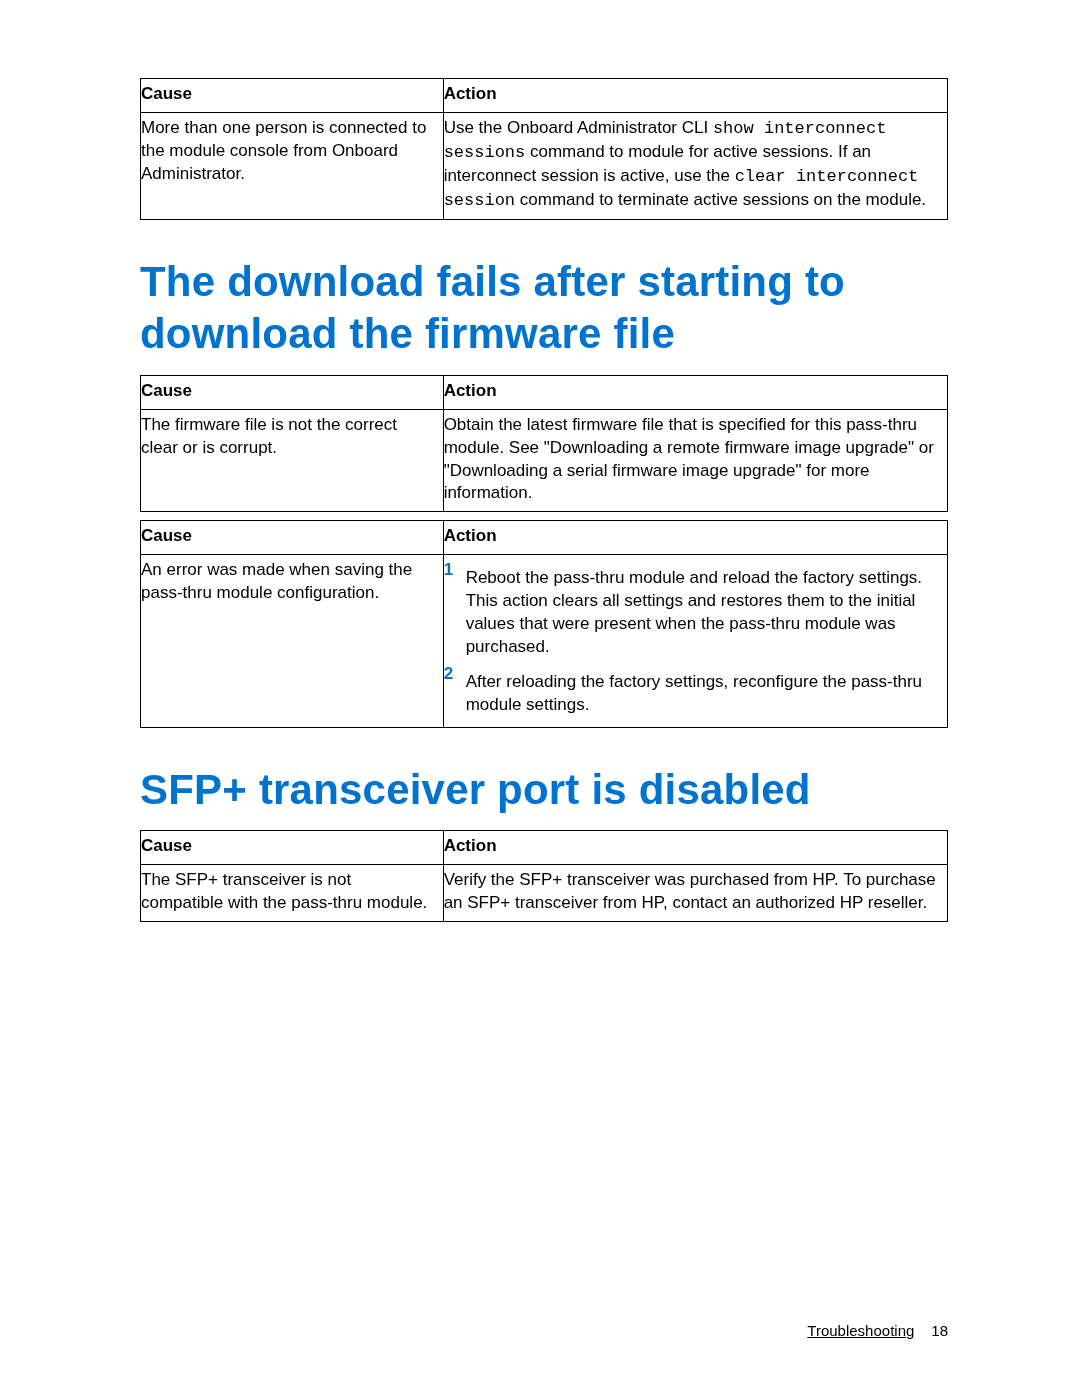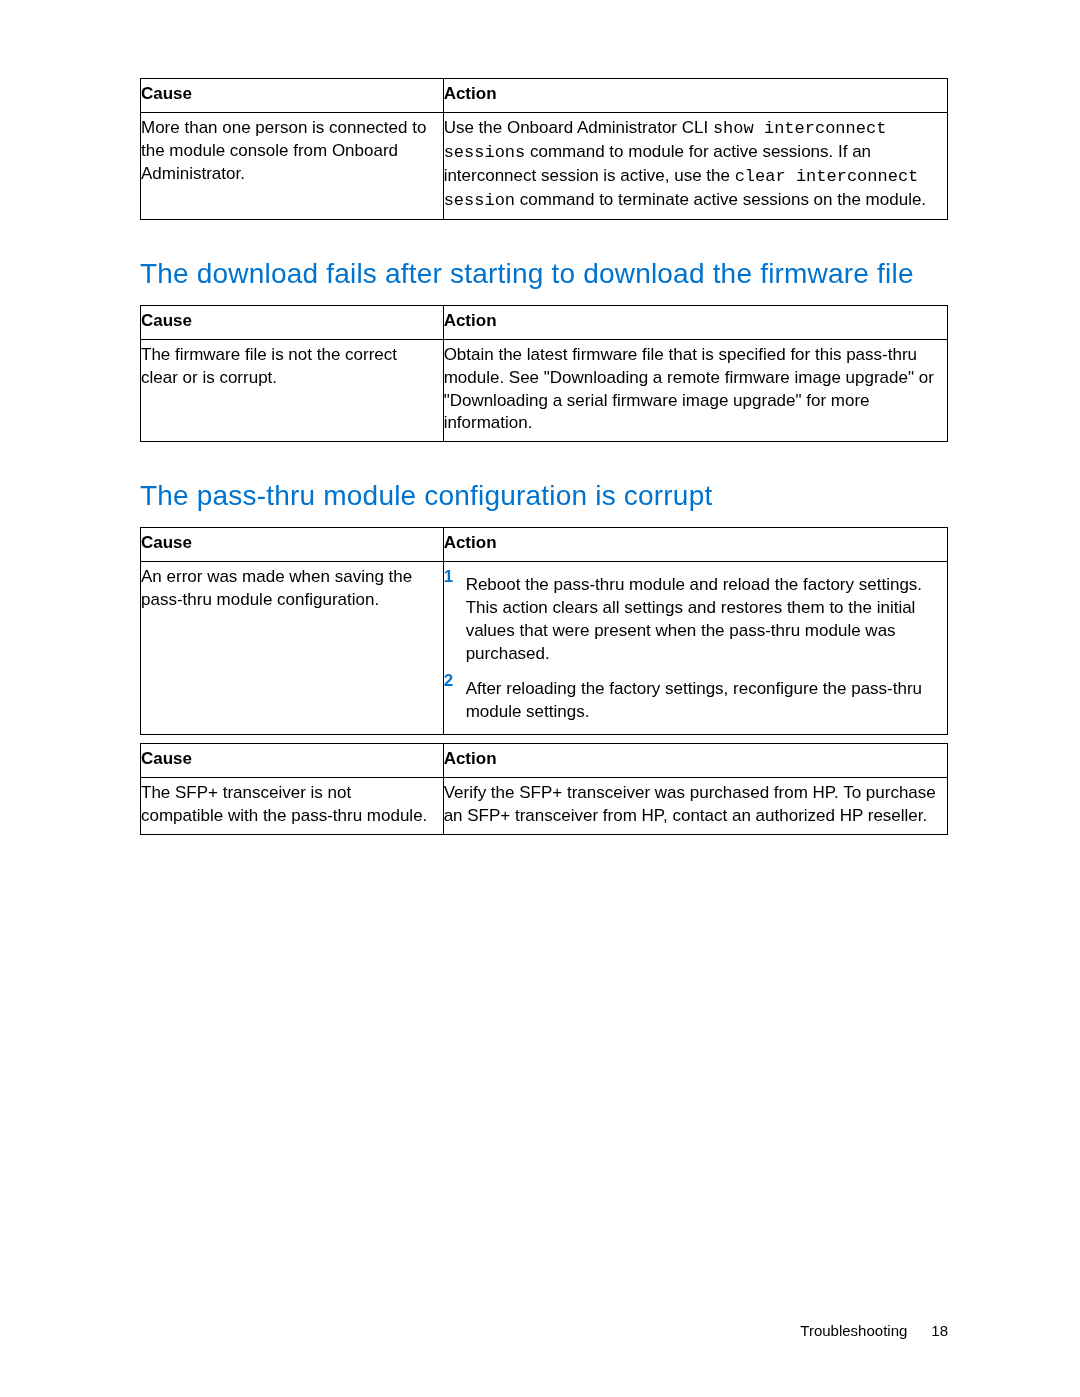--- a/index.html
+++ b/index.html
@@ -27,23 +27,23 @@
     line-height: 1.35;
     padding: 4px 8px 6px 0;
   }
   th {
     font-weight: bold;
   }
   .col-cause { width: 37.5%; }
   .col-action { width: 62.5%; }
   h2.section {
     font-family: Arial, Helvetica, sans-serif;
-    font-weight: 400;
+    font-weight: 700;
     color: #0073cf;
-    font-size: 28px;
+    font-size: 42px;
     line-height: 1.25;
     margin-top: 36px;
     margin-bottom: 14px;
     letter-spacing: 0.2px;
   }
   code, .mono {
     font-family: "Courier New", Courier, monospace;
     font-size: 17px;
   }
   ol.numbered {
@@ -68,21 +68,21 @@
   ol.numbered li span {
     flex: 1;
     margin-top: 8px;
   }
   .footer {
     position: absolute;
     bottom: 58px;
     right: 132px;
     font-size: 15px;
   }
-  .footer .sec { margin-right: 24px; }
+  .footer .sec { margin-right: 17px; text-decoration: underline; }
 </style>
 </head>
 <body>
 
 <div class="page">
 
   <table>
     <colgroup>
         <col class="col-cause">
         <col class="col-action">
@@ -117,21 +117,20 @@
       </tr>
     </thead>
     <tbody>
       <tr>
         <td>The firmware file is not the correct clear or is corrupt.</td>
         <td>Obtain the latest firmware file that is specified for this pass-thru module. See "Downloading a remote firmware image upgrade" or "Downloading a serial firmware image upgrade" for more information.</td>
       </tr>
     </tbody>
   </table>
 
-  <h2 class="section">The pass-thru module configuration is corrupt</h2>
 
   <table>
     <colgroup>
         <col class="col-cause">
         <col class="col-action">
       </colgroup>
     <thead>
       <tr>
         <th>Cause</th>
         <th>Action</th>
@@ -147,20 +146,21 @@
               </li>
             <li>
                 <span>After reloading the factory settings, reconfigure the pass-thru module settings.</span>
               </li>
           </ol>
         </td>
       </tr>
     </tbody>
   </table>
 
+  <h2 class="section">SFP+ transceiver port is disabled</h2>
 
   <table>
     <colgroup>
         <col class="col-cause">
         <col class="col-action">
       </colgroup>
     <thead>
       <tr>
         <th>Cause</th>
         <th>Action</th>

